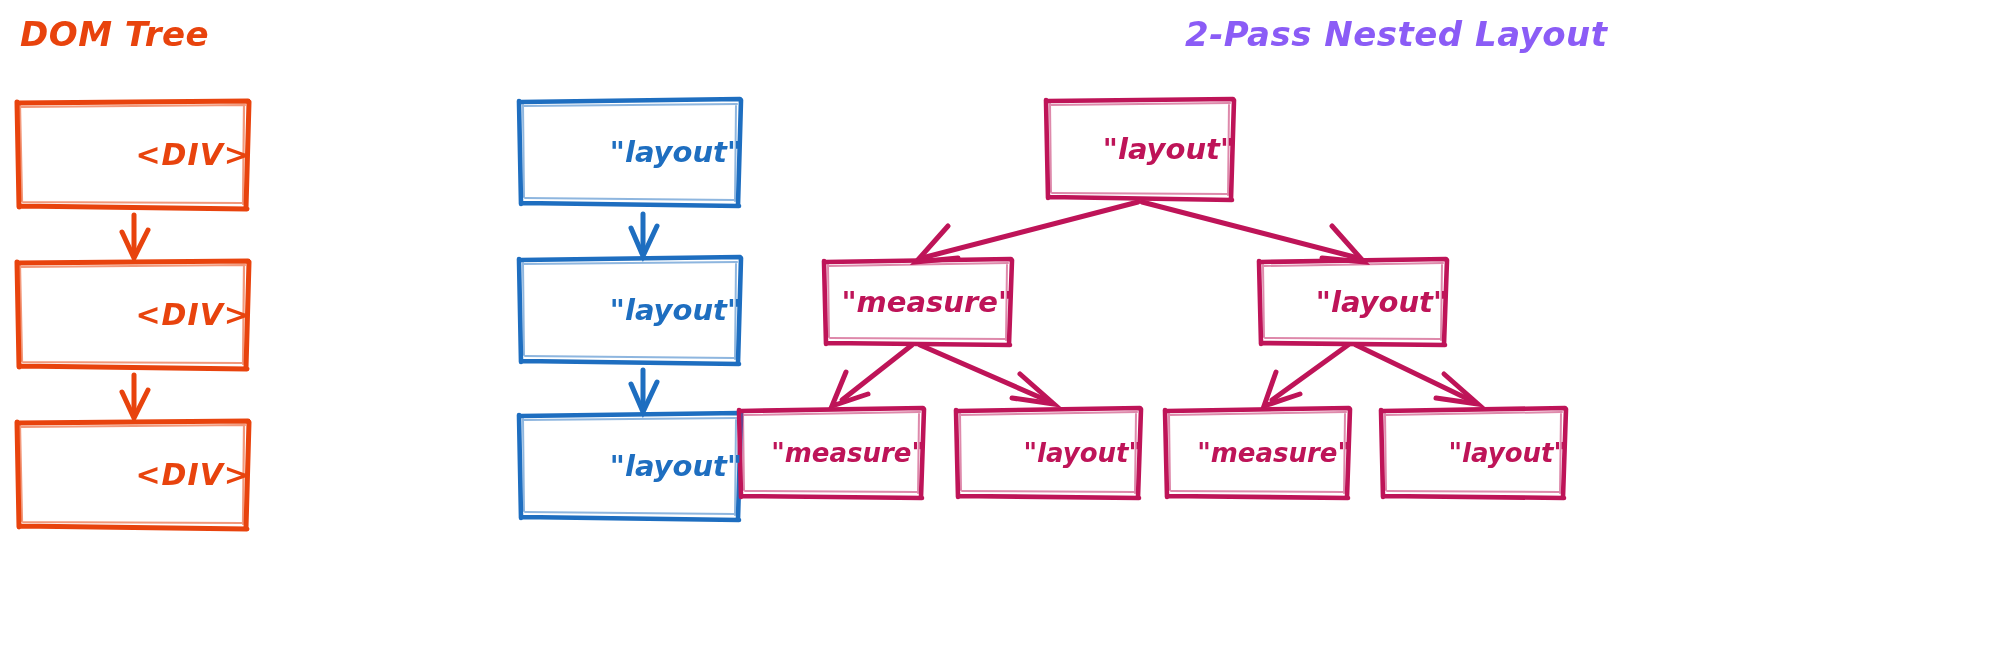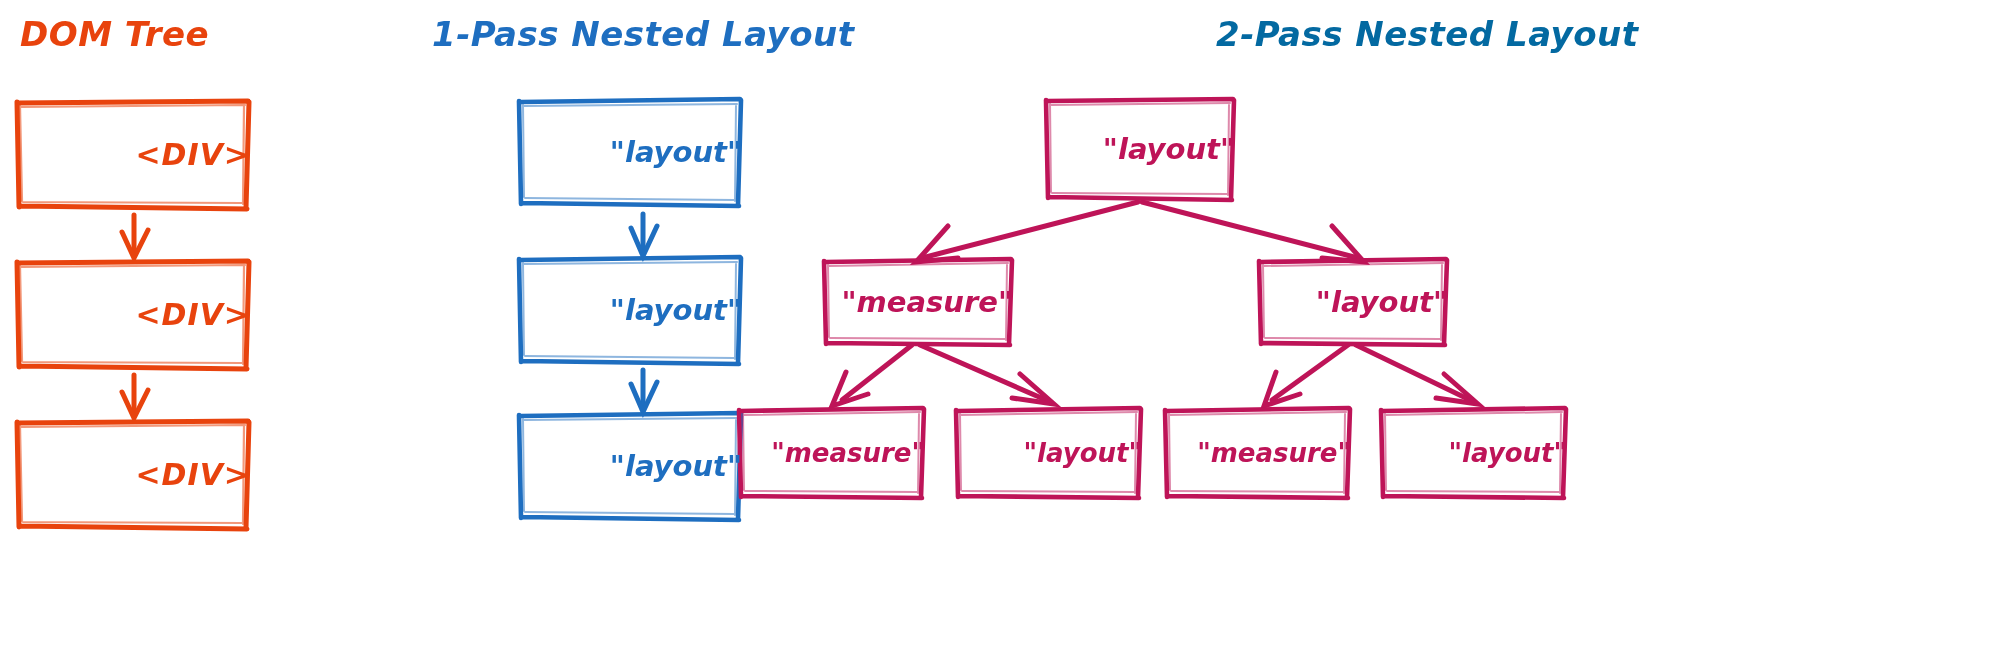--- a/index.html
+++ b/index.html
@@ -23,21 +23,21 @@
     font-family: "DejaVu Sans", sans-serif;
     font-size: 34px;
     font-weight: 700;
     font-style: italic;
     letter-spacing: 0.5px;
     white-space: nowrap;
     user-select: none;
   }
   #title-dom      { left: 20px;   top: 14px;  color: #E8430D; }
   #title-onepass  { left: 432px;  top: 14px;  color: #1E6EC0; }
-  #title-twopass  { left: 1216px; top: 14px;  color: #0369a1; }
+  #title-twopass  { left: 1185px; top: 14px;  color: #8b5cf6; }
 
   .node {
     position: absolute;
     box-sizing: border-box;
     display: flex;
     align-items: center;
     justify-content: flex-end;
     background: transparent;
   }
   .node .label {
@@ -70,21 +70,20 @@
   .pink   .label { color: #BE1458; font-size: 29px; }
   .pink.small .label { font-size: 26px; }
 </style>
 </head>
 <body>
 
 <div id="canvas">
 
   <div class="col-title" id="title-dom">DOM Tree</div>
 
-  <div class="col-title" id="title-onepass">1-Pass Nested Layout</div>
 
   <div class="col-title" id="title-twopass">2-Pass Nested Layout</div>
 
   <svg class="conn" viewBox="0 0 1999 654">
 
     <g stroke="#E8430D" stroke-width="5" fill="none" stroke-linecap="round">
       <path d="M134,215 L134,252"></path>
       <path d="M122,232 L134,258 L148,230"></path>
       <path d="M134,375 L134,412"></path>
       <path d="M122,392 L134,418 L148,390"></path>

